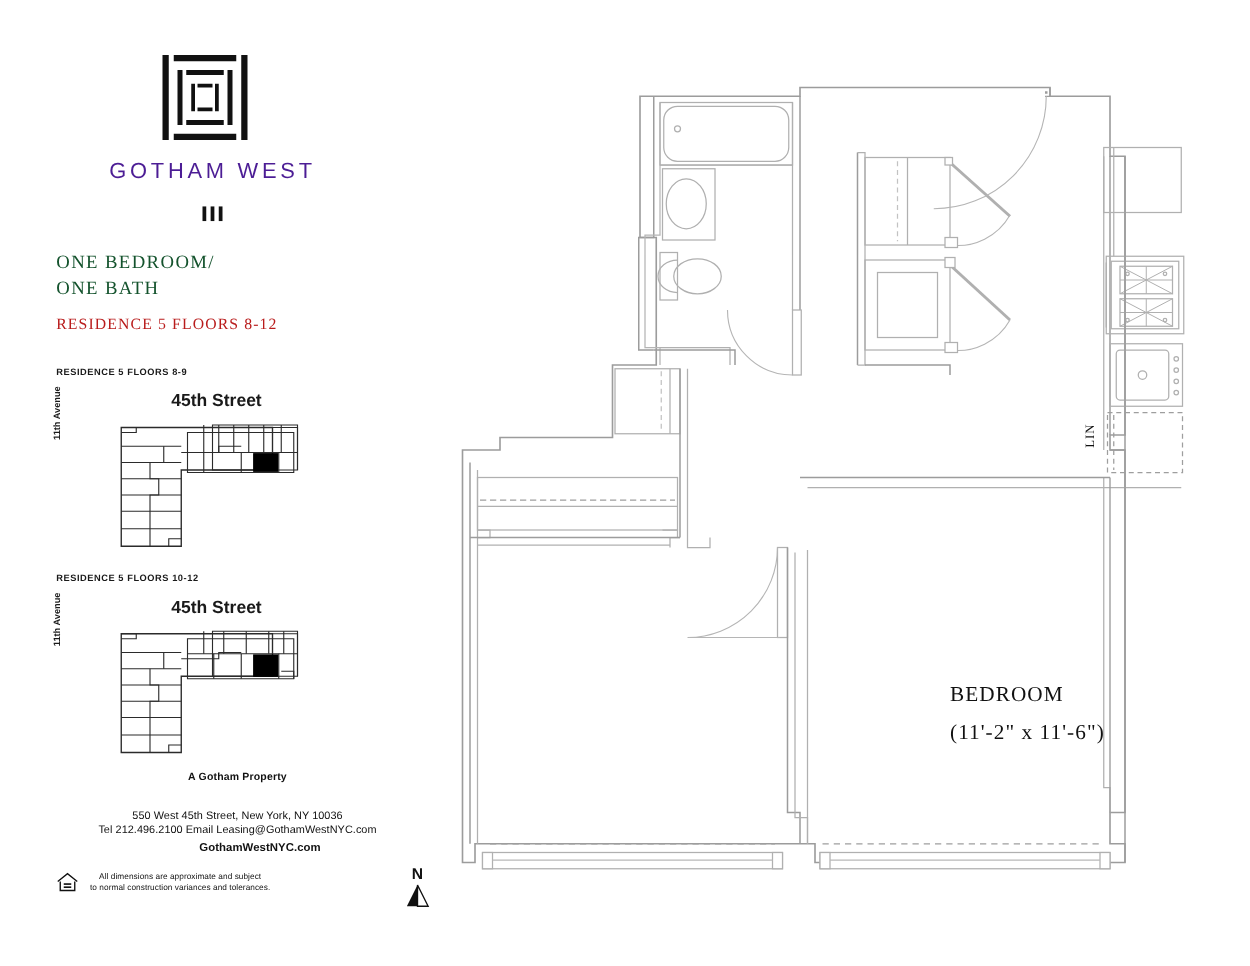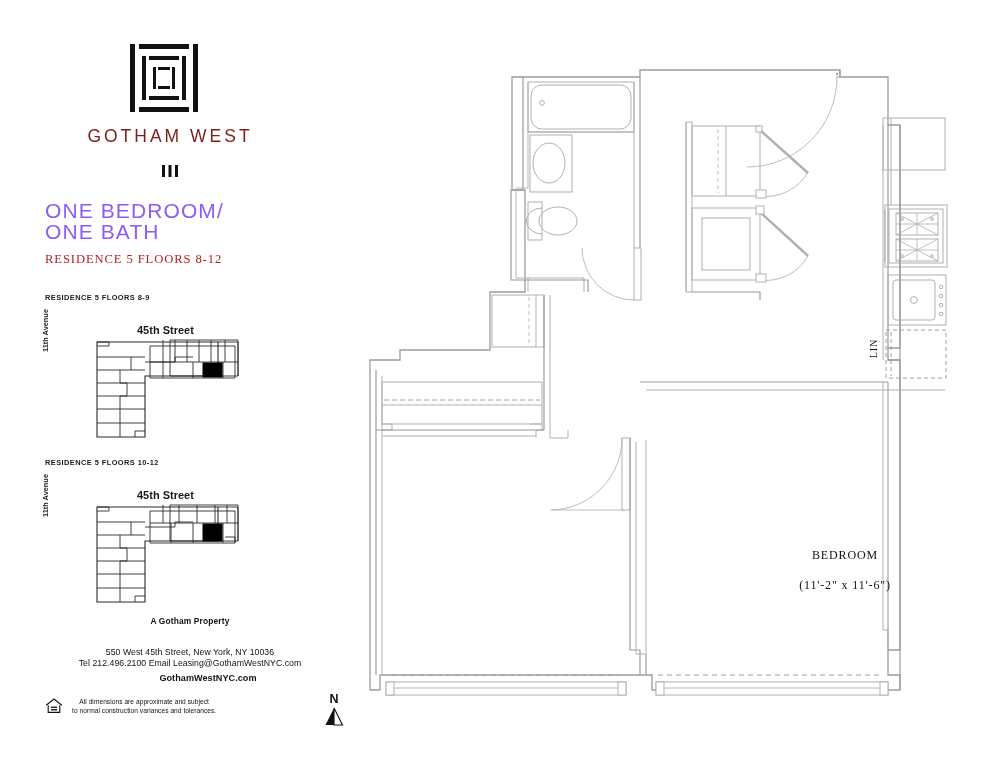--- a/index.html
+++ b/index.html
@@ -33,42 +33,42 @@
   #logo-mark svg { display: block; }
 
   #brand-name {
     position: absolute;
     left: 0; top: 126px;
     width: 340px;
     text-align: center;
     font-family: "Liberation Sans", sans-serif;
     font-size: 17.5px;
     letter-spacing: 3.0px;
-    color: #7f1d1d;
+    color: #4c1d95;
     font-weight: 400;
   }
 
   #divider-bars {
     position: absolute;
     left: 0; top: 165px;
     width: 340px;
     text-align: center;
     line-height: 0;
   }
   #divider-bars svg { display: inline-block; }
 
   #plan-title {
     position: absolute;
     left: 45px; top: 200px;
     width: 290px;
-    font-family: Liberation Sans, sans-serif;
-    font-size: 21px;
+    font-family: Liberation Serif, serif;
+    font-size: 15px;
     letter-spacing: 1.1px;
     line-height: 21px;
-    color: #8b5cf6;
+    color: #14532d;
     white-space: pre-line;
   }
 
   #residence-line {
     position: absolute;
     left: 45px; top: 252px;
     width: 290px;
     font-family: "Liberation Serif", serif;
     font-size: 12.6px;
     letter-spacing: 0.9px;
@@ -83,23 +83,23 @@
   .keyplan-caption {
     font-family: "Liberation Sans", sans-serif;
     font-size: 7.4px;
     font-weight: 700;
     letter-spacing: 0.45px;
     color: #1a1a1a;
     margin: 0 0 6px 0;
   }
   .keyplan-street {
     position: absolute;
-    left: 92px; top: 16px;
+    left: 92px; top: 4px;
     font-family: "Liberation Sans", sans-serif;
-    font-size: 11px;
+    font-size: 14px;
     font-weight: 700;
     color: #1a1a1a;
   }
   .keyplan-avenue {
     position: absolute;
     left: -4px; top: 44px;
     font-family: "Liberation Sans", sans-serif;
     font-size: 7.4px;
     font-weight: 700;
     color: #1a1a1a;
@@ -153,24 +153,24 @@
   #floorplan {
     position: absolute;
     left: 340px; top: 30px;
     width: 660px; height: 690px;
   }
   #floorplan svg { display: block; }
 
   .room-label {
     position: absolute;
     font-family: "Liberation Serif", serif;
-    font-size: 12px;
+    font-size: 17px;
     letter-spacing: 0.85px;
     color: #111;
-    text-align: center;
+    text-align: left;
     line-height: 15px;
     white-space: pre-line;
   }
   #label-bedroom { left: 420px; top: 503px; width: 170px; }
   #label-lin {
     position: absolute;
     left: 509px; top: 313px;
     width: 48px;
     font-family: "Liberation Serif", serif;
     font-size: 10.2px;

